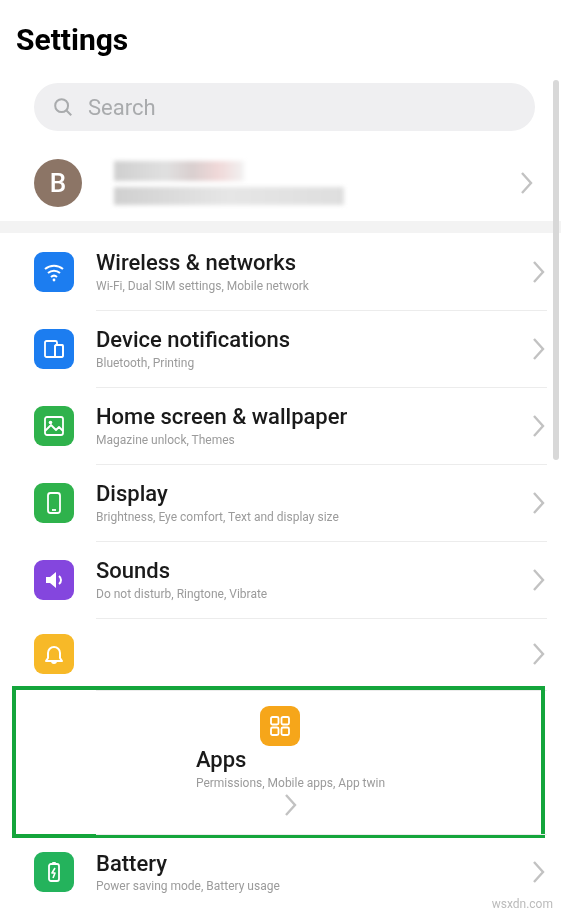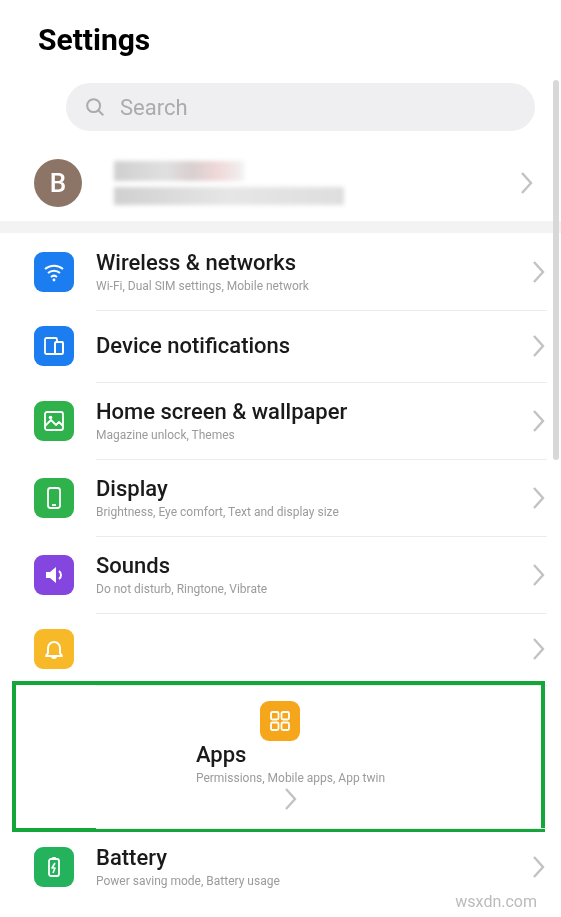--- a/index.html
+++ b/index.html
@@ -10,30 +10,29 @@
     }
     body {
       width: 561px;
       height: 917px;
       background: #fff;
       position: relative;
       overflow: hidden;
       box-shadow: 2px 2px 6px rgba(0,0,0,0.2);
     }
     .header {
-      padding: 22px 28px 12px 38px;
+      padding: 22px 28px 12px 16px;
     }
     .header-title {
       font-size: 30px;
       font-weight: 700;
       color: #000;
     }
     .search-row {
       padding: 14px 26px 14px 34px;
-      margin-left: 32px;
     }
     .search-box {
       background: #efeff1;
       border-radius: 24px;
       height: 48px;
       display: flex;
       align-items: center;
       padding: 0 18px;
     }
     .search-icon {
@@ -152,22 +151,22 @@
       right: 2px;
       top: 80px;
       width: 6px;
       height: 380px;
       background: #d8d8d8;
       border-radius: 3px;
     }
     .watermark {
       position: absolute;
       bottom: 6px;
-      right: 24px;
-      font-size: 16px;
+      right: 8px;
+      font-size: 12px;
       color: #bbb;
     }
   </style>
 </head>
 <body>
 
 <div class="header">
   <div class="header-title">Settings</div>
 </div>
 
@@ -213,20 +212,21 @@
     <div class="item">
       <div class="item-icon ic-blue">
         <svg viewBox="0 0 24 24" fill="none" stroke="currentColor" stroke-width="1.8">
           <rect x="3" y="4" width="12" height="16" rx="1.5"></rect>
           <rect x="13" y="8" width="8" height="12" rx="1.5" fill="#1c7df0"></rect>
           <rect x="13" y="8" width="8" height="12" rx="1.5"></rect>
         </svg>
       </div>
       <div class="item-text">
         <div class="item-title">Device notifications</div>
+        <div class="item-sub">Bluetooth, Printing</div>
       </div>
       <svg class="chev" viewBox="0 0 16 26" fill="none" stroke="currentColor" stroke-width="2.4">
         <polyline points="3,3 12,13 3,23"></polyline>
       </svg>
     </div>
     <div class="item">
       <div class="item-icon ic-green">
         <svg viewBox="0 0 24 24" fill="none" stroke="currentColor" stroke-width="1.8">
           <rect x="3" y="3" width="18" height="18" rx="2"></rect>
           <circle cx="8.5" cy="8.5" r="1.8" fill="currentColor" stroke="none"></circle>

